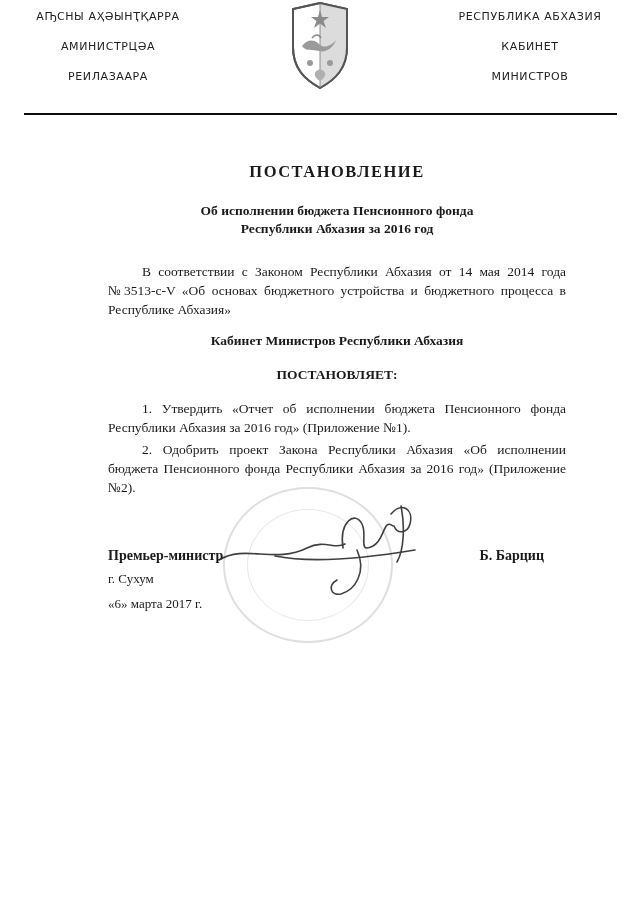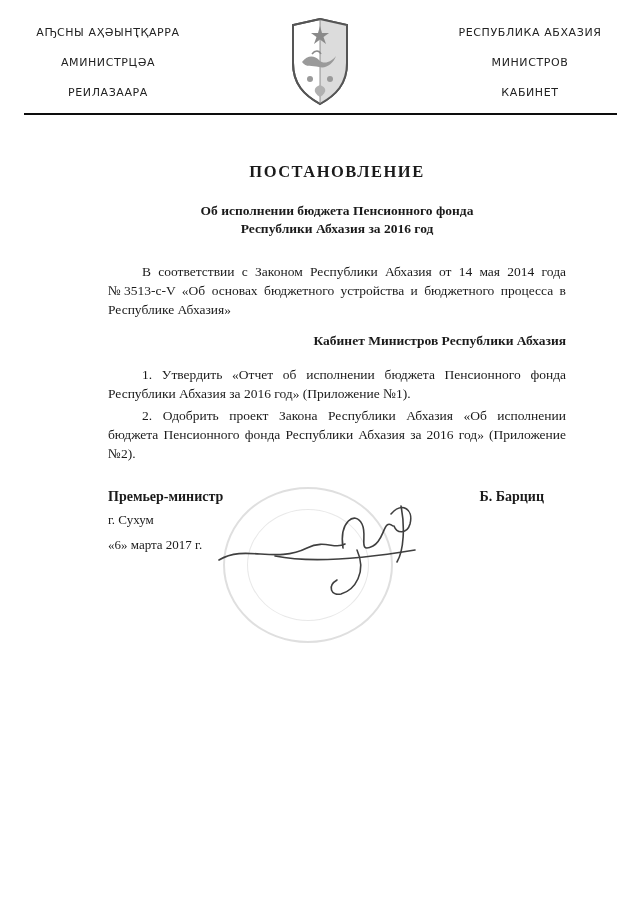--- a/index.html
+++ b/index.html
@@ -6,21 +6,21 @@
   html, body { background: #e8e8e8; }
   body { width: 640px; font-family: "Liberation Serif", "DejaVu Serif", serif; }
   .page {
     position: relative;
     width: 640px; height: 905px;
     background: #ffffff;
     color: #1a1a1a;
     overflow: hidden;
   }
   
-  .letterhead { position: absolute; top: 16px; left: 0; width: 640px; height: 96px; }
+  .letterhead { position: absolute; top: 0; left: 0; width: 640px; height: 96px; }
   .lh-block {
     position: absolute; top: 2px;
     font-family: "DejaVu Sans", "Liberation Sans", sans-serif;
     font-size: 11px; letter-spacing: 0.6px; color: #222;
     text-align: center; line-height: 30px;
   }
   .lh-left  { left: 18px;  width: 180px; }
   .lh-right { right: 20px; width: 180px; }
   .emblem { position: absolute; left: 288px; top: 0; }
   .rule {
@@ -35,25 +35,25 @@
   .doc-title {
     text-align: center; font-weight: bold; font-size: 16.5px;
     letter-spacing: 1.5px; line-height: 20px; margin-bottom: 20px;
   }
   .doc-subtitle {
     text-align: center; font-weight: bold; font-size: 13.5px;
     line-height: 18px; margin-bottom: 24px;
   }
   .intro { text-indent: 34px; margin-bottom: 12px; }
   .issuer, .resolves {
-    text-align: right; font-weight: bold; line-height: 19px; margin-bottom: 15px;
+    text-align: center; font-weight: bold; line-height: 19px; margin-bottom: 15px;
   }
   .item { text-indent: 34px; margin-bottom: 3px; }
   .sig-row {
-    margin-top: 24px; display: flex; justify-content: space-between;
+    margin-top: 49px; display: flex; justify-content: space-between;
     font-weight: bold; font-size: 14px; line-height: 20px;
   }
   .sig-name { margin-right: 22px; }
   .doc-footer { font-size: 13px; line-height: 25px; text-align: left; }
   
   .stamp {
     position: absolute; left: 223px; top: 487px;
     width: 170px; height: 156px; border-radius: 50%;
     border: 2px solid rgba(110,110,110,0.22);
     pointer-events: none;
@@ -90,38 +90,39 @@
       <path d="M14 46 C20 38 27 40 31 44 C36 49 43 46 48 40 C45 48 38 53 31 51 C24 49 18 52 14 46 Z" fill="#9a9a9a"></path>
       <path d="M24 38 C27 34 31 34 33 38" fill="none" stroke="#8a8a8a" stroke-width="1.5"></path>
 
       <circle cx="22" cy="63" r="3" fill="#9a9a9a"></circle>
       <circle cx="42" cy="63" r="3" fill="#9a9a9a"></circle>
       <path d="M32 69 C38 71 40 76 32 81 C24 76 26 71 32 69 Z" fill="#b0b0b0"></path>
     </svg>
 
     <div class="lh-block lh-right">
       <div>РЕСПУБЛИКА АБХАЗИЯ</div>
+      <div>КАБИНЕТ</div>
       <div>МИНИСТРОВ</div>
-      <div>КАБИНЕТ</div>
     </div>
   </div>
 
   <div class="rule"></div>
 
   <div class="content">
     <div class="doc-title">ПОСТАНОВЛЕНИЕ</div>
 
     <div class="doc-subtitle">
       <div>Об исполнении бюджета Пенсионного фонда</div>
       <div>Республики Абхазия за 2016 год</div>
     </div>
 
     <p class="intro">В соответствии с Законом Республики Абхазия от 14 мая 2014 года №3513-с-V «Об основах бюджетного устройства и бюджетного процесса в Республике Абхазия»</p>
 
     <div class="issuer">Кабинет Министров Республики Абхазия</div>
+    <div class="resolves">ПОСТАНОВЛЯЕТ:</div>
 
     <p class="item">1. Утвердить «Отчет об исполнении бюджета Пенсионного фонда Республики Абхазия за 2016 год» (Приложение №1).</p>
     <p class="item">2. Одобрить проект Закона Республики Абхазия «Об исполнении бюджета Пенсионного фонда Республики Абхазия за 2016 год» (Приложение №2).</p>
 
     <div class="sig-row">
       <span class="sig-role">Премьер-министр</span>
       <span class="sig-name">Б. Барциц</span>
     </div>
 
     <div class="doc-footer">

